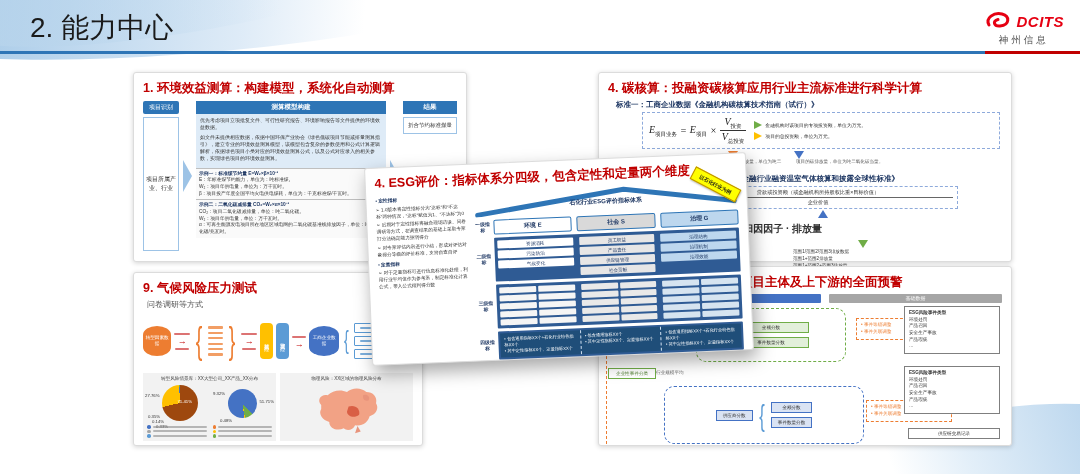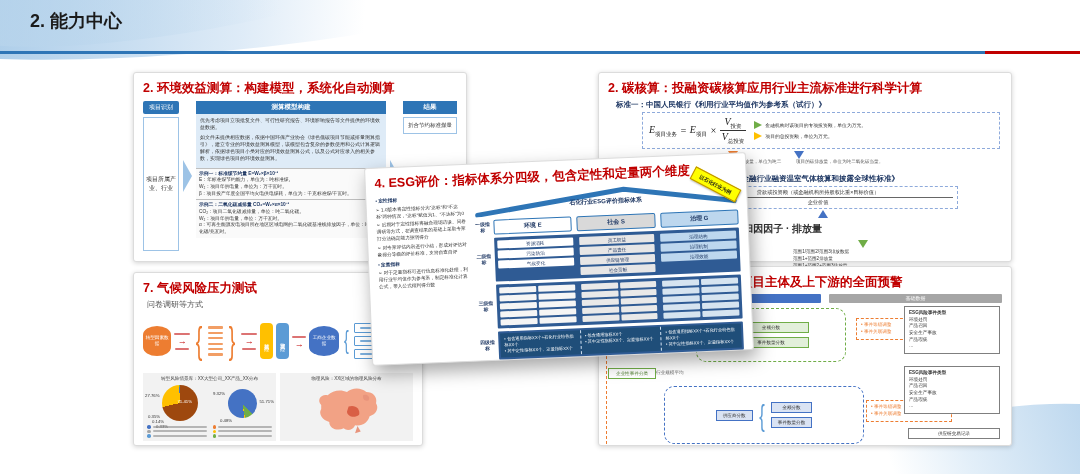--- a/index.html
+++ b/index.html
@@ -9,21 +9,21 @@
   
   .swoosh-tl{position:absolute;top:-58px;left:-140px;width:700px;height:110px;border-radius:50%;
     background:linear-gradient(100deg,#7fb2dd 0%,#d9e8f6 55%,rgba(255,255,255,0) 72%);
     transform:rotate(-5deg);opacity:.85;}
   .swoosh-tl2{position:absolute;top:-70px;left:-60px;width:520px;height:100px;border-radius:50%;
     background:linear-gradient(100deg,#b9d5ec 0%,rgba(255,255,255,0) 65%);transform:rotate(-10deg);opacity:.8;}
   .swoosh-br{position:absolute;right:-90px;bottom:-46px;width:360px;height:110px;border-radius:50%;
     background:linear-gradient(260deg,#8fbbe2 0%,#dcebf7 55%,rgba(255,255,255,0) 75%);transform:rotate(-9deg);opacity:.8;}
 
   
-  .page-title{position:absolute;left:30px;top:9px;font-size:18px;font-weight:bold;color:#1a1a1a;}
+  .page-title{position:absolute;left:30px;top:9px;font-size:28px;font-weight:normal;color:#1a1a1a;}
   .hline-b{position:absolute;left:0;top:51px;width:985px;height:3px;background:#2E75B6;}
   .hline-r{position:absolute;left:985px;top:51px;width:95px;height:3px;background:#C00000;}
   .logo{position:absolute;right:16px;top:10px;display:flex;flex-direction:column;align-items:center;line-height:1;}
   .logo-top{display:flex;align-items:center;gap:3px;}
   .logo-brand{color:#E60012;font-weight:bold;font-style:italic;font-size:15px;letter-spacing:.5px;}
   .logo-cn{font-size:9.5px;color:#4d4d4d;letter-spacing:3px;margin-top:2px;}
 
   .page-footer{position:absolute;left:0;right:0;top:452px;text-align:center;font-size:10px;font-style:italic;color:#333;}
 
   
@@ -174,23 +174,34 @@
 
 <div id="stage">
   <div class="swoosh-tl"></div>
   <div class="swoosh-tl2"></div>
   <div class="swoosh-br"></div>
 
   <div class="page-title">2. 能力中心</div>
   <div class="hline-b"></div>
   <div class="hline-r"></div>
 
+  <div class="logo">
+    <div class="logo-top">
+      <span>
+        <svg width="30" height="20" viewBox="0 0 30 20">
+            <path d="M5,15 C1,8 10,2 18,4 C26,6 26,15 16,16 C10,16.5 8,11 14,9.5" stroke="#E60012" stroke-width="3" fill="none" stroke-linecap="round"></path>
+          </svg>
+      </span>
+      <span class="logo-brand">DCITS</span>
+    </div>
+    <div class="logo-cn">神州信息</div>
+  </div>
 
   <div class="card" id="card-env">
-    <div class="ctitle">2. 环境效益测算：构建模型，系统化自动测算</div>
+    <div class="ctitle">1. 环境效益测算：构建模型，系统化自动测算</div>
     <div class="env-body">
       <div class="env-col1">
         <div class="tagbox">项目识别</div>
         <div class="sidebox">项目所属产业、行业</div>
       </div>
       <div class="chev"></div>
       <div class="env-main">
         <div class="bluehdr">测算模型构建</div>
         <div class="env-bullets">
           <p>优先考虑项目立项批复文件、可行性研究报告、环境影响报告等文件提供的环境效益数据。</p>
@@ -211,22 +222,22 @@
       </div>
       <div class="chev"></div>
       <div class="env-col3">
         <div class="bluehdr">结果</div>
         <div class="resbox">折合节约标准煤量</div>
       </div>
     </div>
   </div>
 
   <div class="card" id="card-carbon">
-    <div class="ctitle">2. 碳核算：投融资碳核算应用行业主流标准进行科学计算</div>
-    <div class="cb-std">标准一：中国人民银行《利用行业平均值作为参考系（试行）》</div>
+    <div class="ctitle">4. 碳核算：投融资碳核算应用行业主流标准进行科学计算</div>
+    <div class="cb-std">标准一：工商企业数据《金融机构碳核算技术指南（试行）》</div>
     <div class="f1">
       <div class="math">
         <span><span>E</span><sub>项目业务</sub></span>
         <span>=</span>
         <span><span>E</span><sub>项目</sub></span>
         <span>×</span>
         <span class="frac">
           <span class="num"><span>V</span><sub>投资</sub></span>
           <span class="den"><span>V</span><sub>总投资</sub></span>
         </span>
@@ -264,21 +275,21 @@
     <div class="scopes">
       <div>范围1/范围2/范围3排放数据</div>
       <div>范围1+范围2排放量</div>
       <div>范围1+范围2+范围3排放量</div>
       <div>范围1+范围2排放量</div>
       <div>范围1+范围2+范围3排放量</div>
     </div>
   </div>
 
   <div class="card" id="card-climate">
-    <div class="ctitle">7. 气候风险压力测试</div>
+    <div class="ctitle">9. 气候风险压力测试</div>
     <div class="cl-sub">问卷调研等方式</div>
     <div class="flow">
       <div class="cyl o">转型因素数据</div>
       <div class="stepnote">
         <div class="rbl" style="width:16px"></div>
           <div class="mini-arr">→</div>
           <div class="rbl" style="width:14px"></div>
       </div>
       <div class="brkt">{</div>
       <div class="blines">

